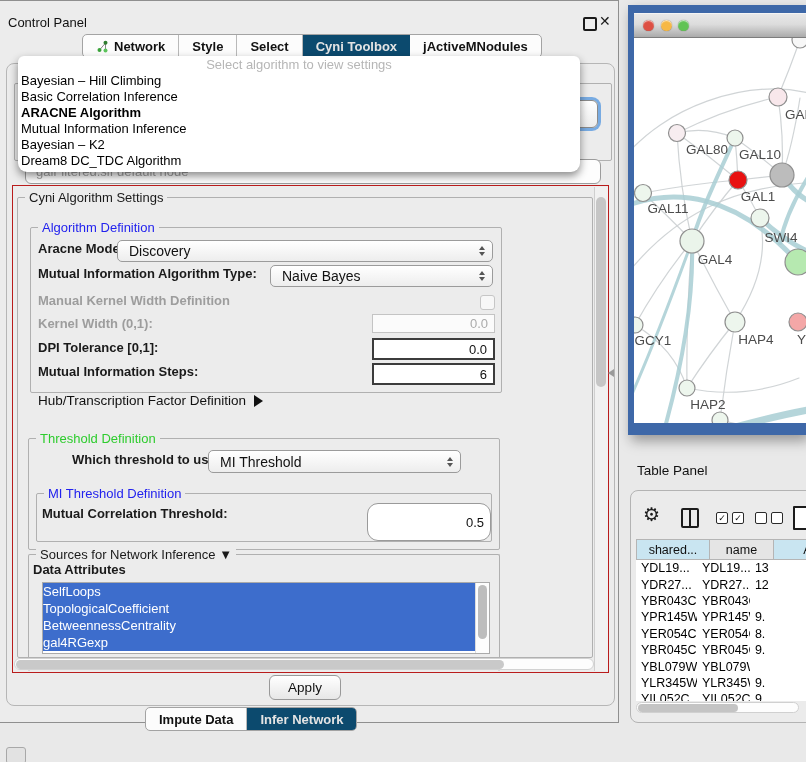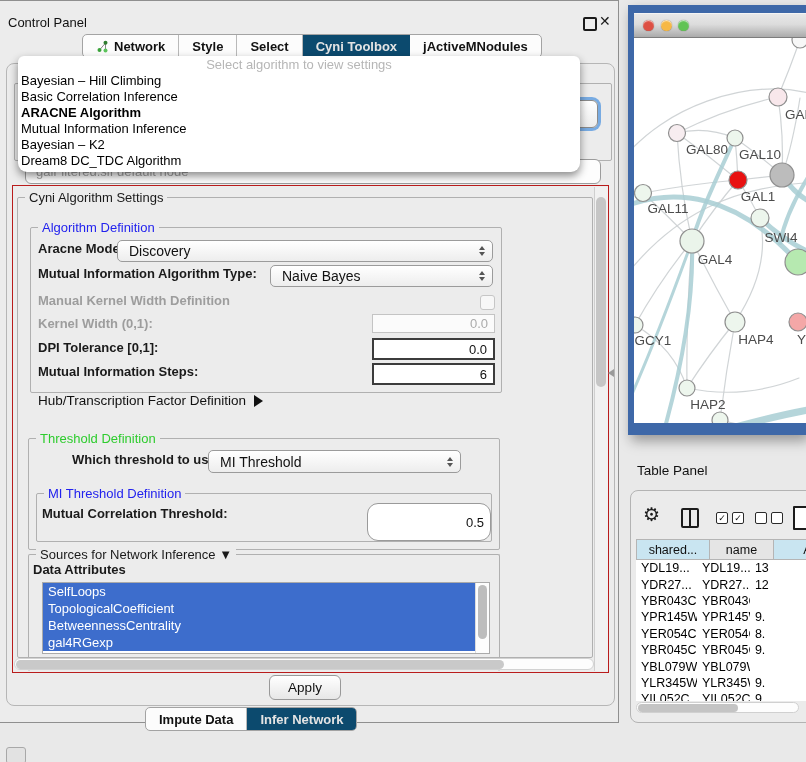--- a/index.html
+++ b/index.html
@@ -42,21 +42,21 @@
   .updn i{display:block;width:0;height:0;border:3.5px solid transparent;}
   .updn .u{border-bottom:4px solid #555;border-top:none;}
   .updn .d{border-top:4px solid #555;border-bottom:none;}
   .tf{position:absolute;background:#fff;border:1px solid #9a9a9a;font-size:13px;color:#111;text-align:right;padding:0 6px;box-sizing:border-box;font-family:"Liberation Sans",sans-serif;}
   .tf.dark{border:2px solid #3c3c3c;}
   .tf.dis{background:#fbfbfb;color:#ababab;border:1px solid #c4c4c4;}
   #manual-checkbox{left:480px;top:294px;width:13px;height:13px;border:1px solid #c6c6c6;border-radius:3px;background:#f7f7f7;}
   .arrow-right{display:inline-block;width:0;height:0;border:6px solid transparent;border-left:9px solid #111;vertical-align:middle;margin-left:8px;}
   
   #attr-list{left:42px;top:581px;width:448px;height:72px;background:#fff;border:1px solid #aaa;overflow:hidden;box-sizing:border-box;}
-  .attr-item{height:17px;line-height:17px;font-size:13px;color:#fff;padding-left:5px;}
+  .attr-item{height:17px;line-height:17px;font-size:13px;color:#fff;}
   #attr-vsb{position:absolute;right:0;top:0;width:13px;height:100%;background:#fdfdfd;border-left:1px solid #ddd;}
   #attr-thumb{position:absolute;left:1.5px;top:2px;width:9px;height:54px;background:#bdbdbd;border-radius:5px;}
   
   #set-vsb{left:594px;top:186px;width:13px;height:484px;background:#f1f1f1;border-left:1px solid #cfcfcf;}
   #set-vsb-thumb{left:595.5px;top:196px;width:10px;height:190px;background:#c6c6c6;border-radius:5px;}
   #set-hsb{left:14px;top:657px;width:580px;height:12px;background:#fdfdfd;border:1px solid #d2d2d2;border-radius:6px;box-sizing:border-box;}
   #set-hsb-thumb{left:16px;top:658.5px;width:488px;height:9px;background:#c9c9c9;border-radius:5px;}
   
   #apply-btn{left:269px;top:674px;width:70px;height:23px;background:linear-gradient(#ffffff,#e7e7e7);border:1px solid #999;border-radius:6px;font-size:13.5px;color:#111;display:flex;align-items:center;justify-content:center;}
   

